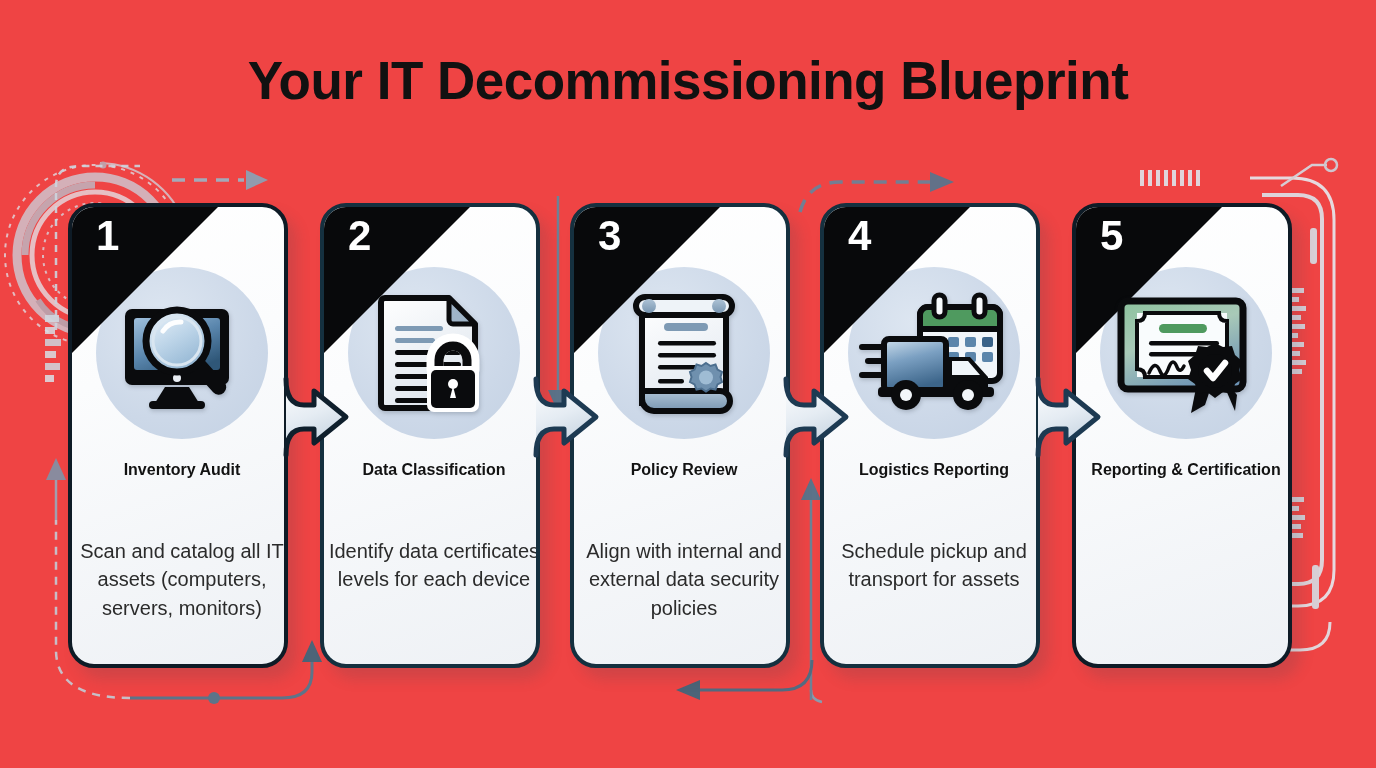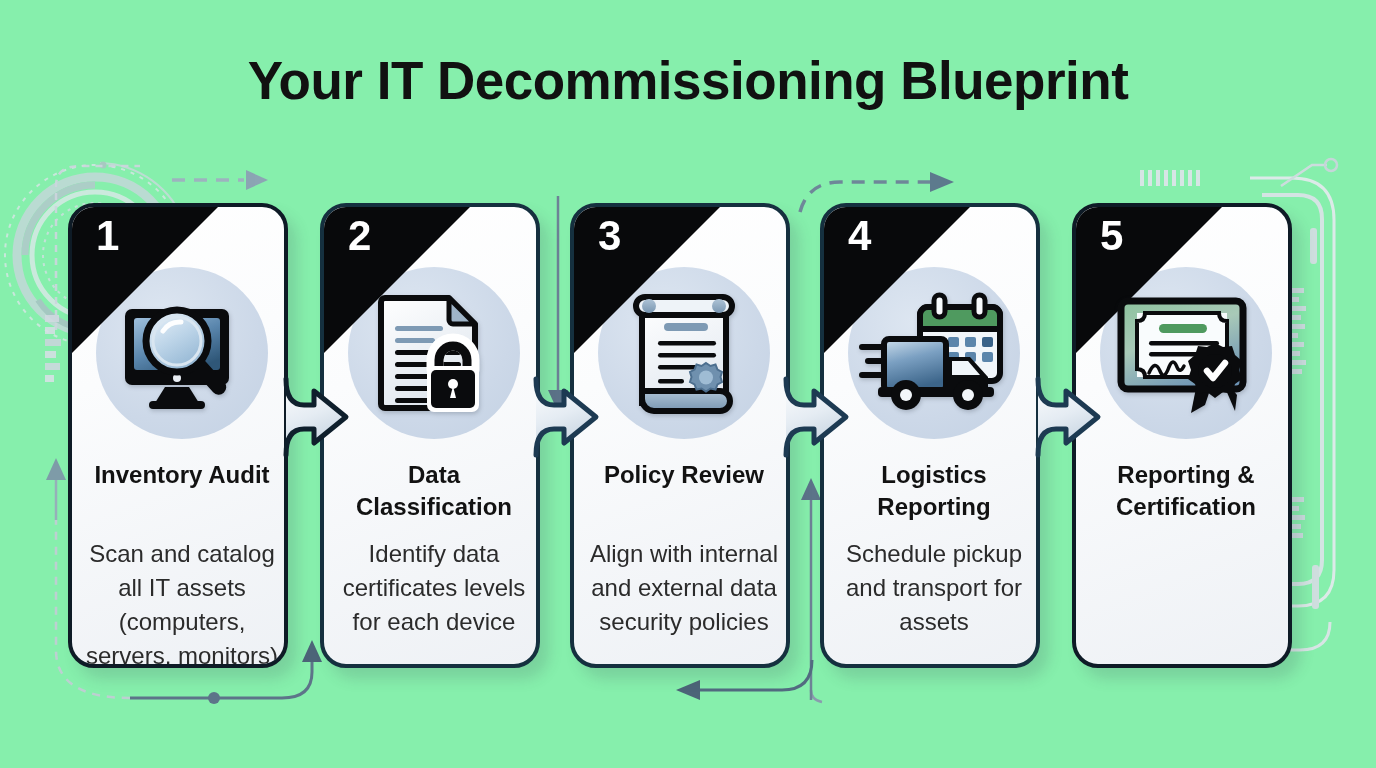--- a/index.html
+++ b/index.html
@@ -11,21 +11,21 @@
     width: 1376px;
     height: 768px;
     overflow: hidden;
     font-family: "Liberation Sans", sans-serif;
     position: relative;
   }
 
   #stage {
     position: absolute;
     inset: 0;
-    background: #86efac;
+    background: #ef4444;
   }
 
   
   .page-title {
     position: absolute;
     top: 52px;
     left: 0;
     width: 1376px;
     text-align: center;
     font-size: 53px;
@@ -117,33 +117,33 @@
     filter: drop-shadow(1px 2px 2px rgba(30,40,55,0.22));
   }
 
   
   .card-title {
     position: absolute;
     top: 252px;
     left: 6px;
     width: 208px;
     text-align: center;
-    font-size: 24px;
+    font-size: 16px;
     font-weight: bold;
     color: #121212;
     line-height: 1.33;
     font-family: "Liberation Sans", sans-serif;
   }
   .card-desc {
     position: absolute;
     top: 330px;
     left: 4px;
     width: 212px;
     text-align: center;
-    font-size: 24px;
+    font-size: 20px;
     color: #2b2b2b;
     line-height: 1.42;
     font-family: "Liberation Sans", sans-serif;
   }
   .card-5 .card-desc { top: 330px; }
 
   
   .conn {
     position: absolute;
     z-index: 5;

